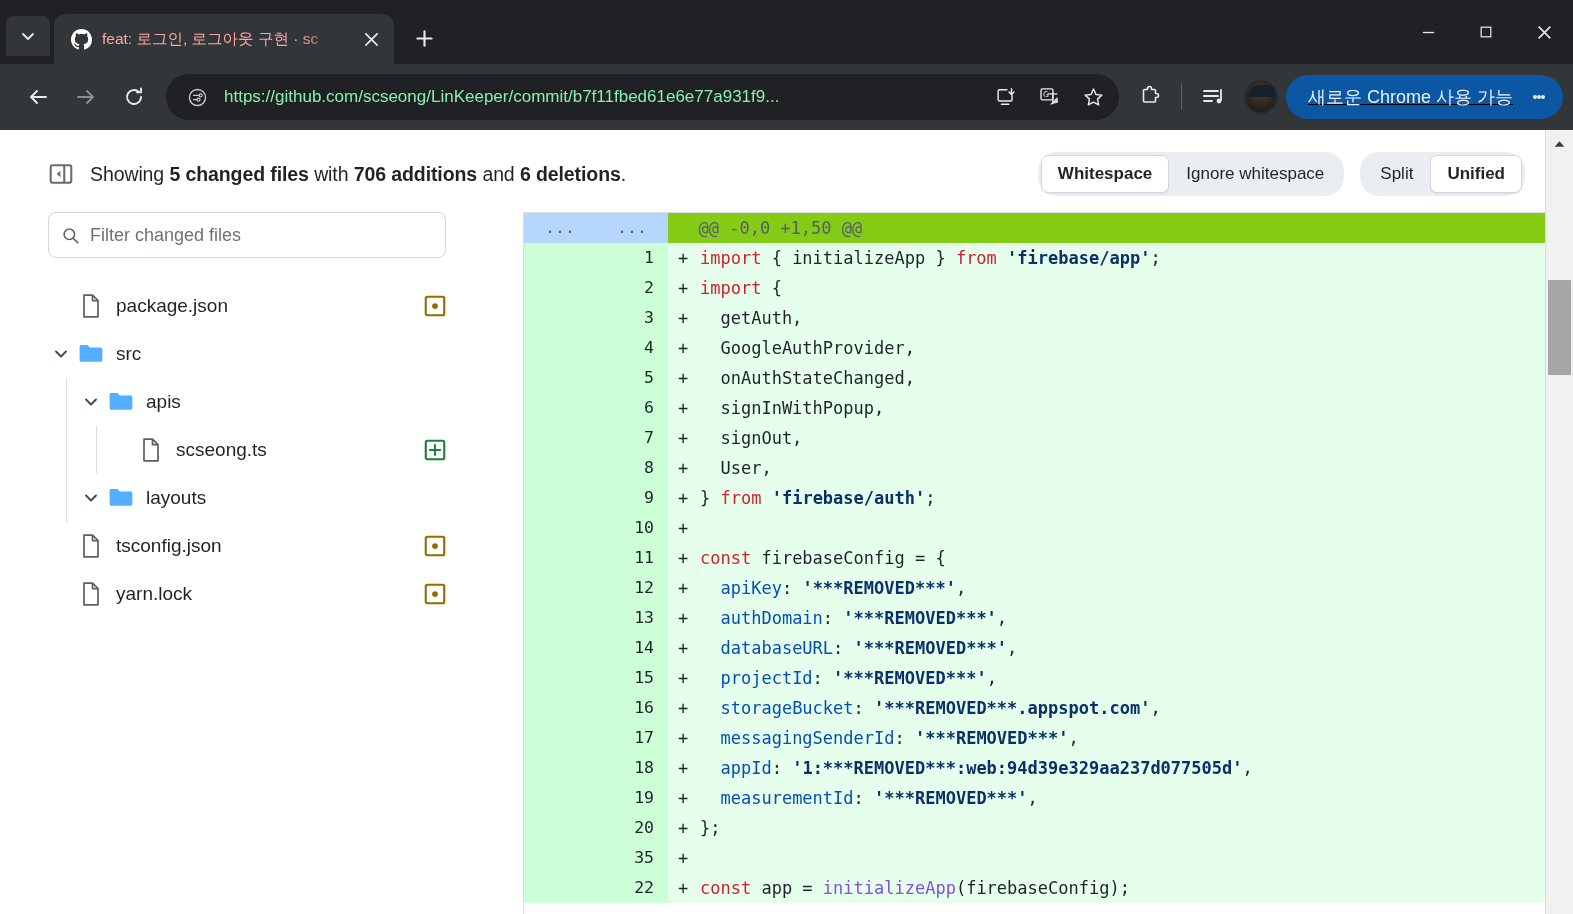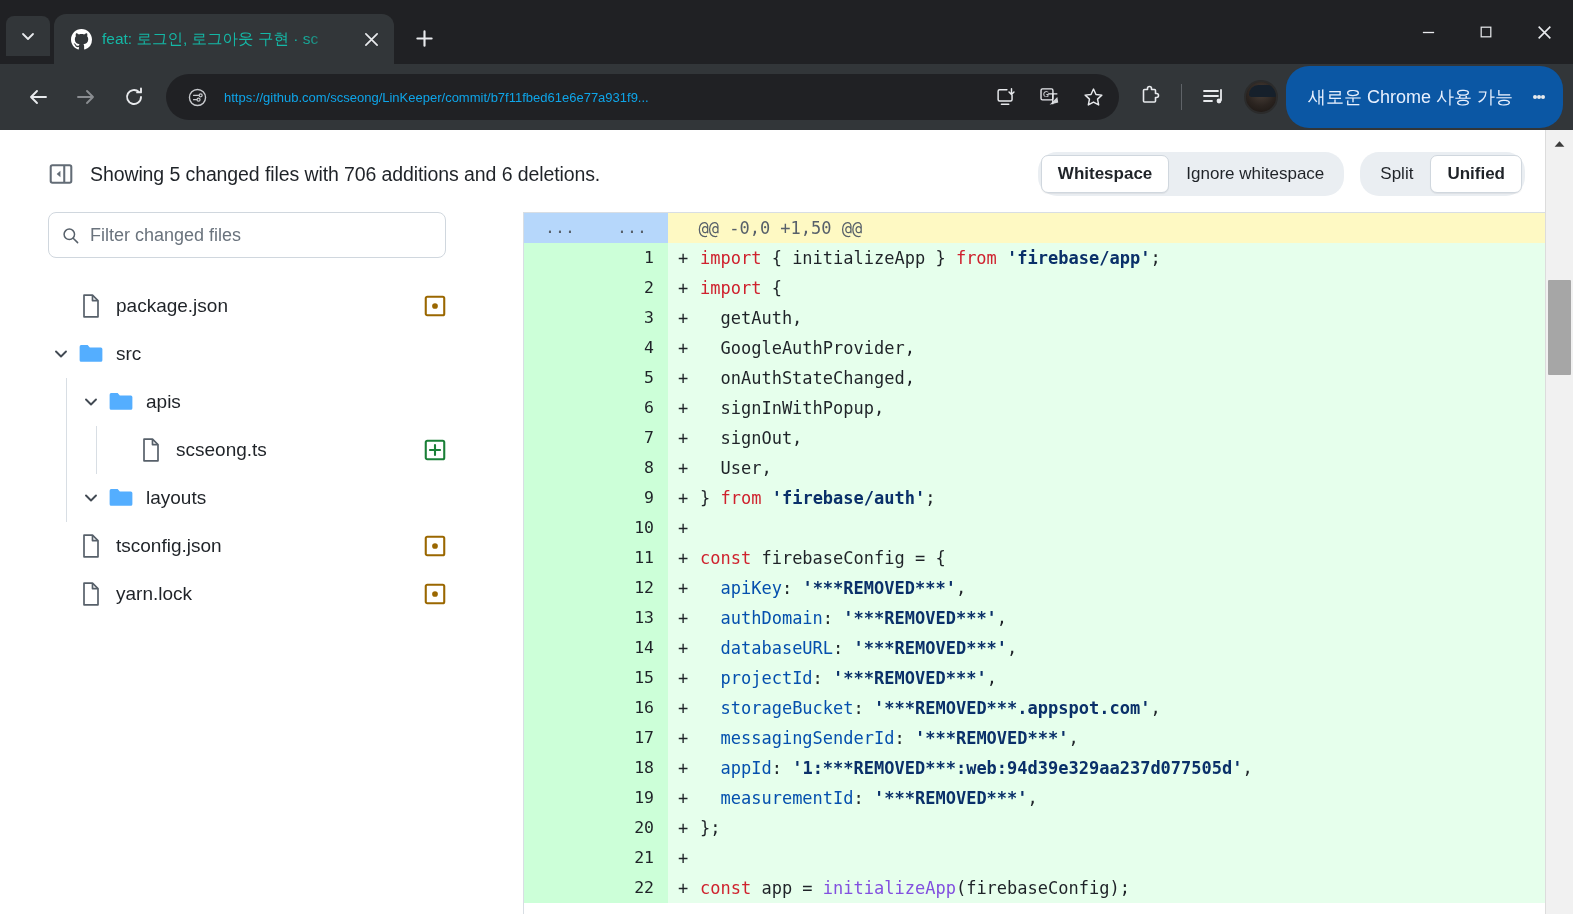--- a/index.html
+++ b/index.html
@@ -23,71 +23,71 @@
     display:flex; align-items:center; justify-content:center; cursor:pointer;
   }
   .tabsearch svg { fill:#e8eaed; }
   .tab {
     height: 50px; width: 340px; background:#323639; border-radius: 12px 12px 0 0;
     display:flex; align-items:center; padding: 0 10px 0 16px; gap:10px; cursor:pointer;
     position: relative;
   }
   .tab .favicon { width:22px;height:22px;flex:0 0 22px; display:flex;align-items:center;justify-content:center;}
   .tab .title {
-    color:#14b8a6; font-size:15.5px; white-space:nowrap; overflow:hidden;
+    color:#fca5a5; font-size:15.5px; white-space:nowrap; overflow:hidden;
     flex:1; -webkit-mask-image: linear-gradient(90deg,#000 80%,transparent 100%);
             mask-image: linear-gradient(90deg,#000 80%,transparent 100%);
   }
   .tab .tabclose { width:26px;height:26px;flex:0 0 26px; display:flex;align-items:center;justify-content:center;border-radius:50%; cursor:pointer;}
   .newtab { width:40px;height:40px;margin:0 0 6px 10px; display:flex;align-items:center;justify-content:center;border-radius:50%;cursor:pointer;}
   .wincontrols { position:absolute; right:0; top:0; height:64px; display:flex; }
   .wc { width:58px;height:64px;display:flex;align-items:center;justify-content:center;cursor:pointer;}
 
   .toolbar {
     height: 66px; background:#323639; display:flex; align-items:center; gap:0px; padding:0 10px 0 14px;
   }
   .navbtn { width:48px;height:48px;display:flex;align-items:center;justify-content:center;border-radius:50%;cursor:pointer;flex:0 0 48px;}
   .omnibox {
     flex:1; height:46px; background:#202124; border-radius:23px;
     display:flex; align-items:center; padding:0 8px 0 14px; gap:10px; margin:0 8px; min-width:0;
     cursor: text;
   }
   .omnibox .urltext {
-    color:#0ea5e9; font-size:13px; white-space:nowrap; overflow:hidden; text-overflow:ellipsis; flex:1;
+    color:#86efac; font-size:17px; white-space:nowrap; overflow:hidden; text-overflow:ellipsis; flex:1;
   }
   .omni-icon { width:34px;height:34px;flex:0 0 34px;display:flex;align-items:center;justify-content:center;border-radius:50%;cursor:pointer;}
   .tb-icon { width:46px;height:46px;flex:0 0 46px;display:flex;align-items:center;justify-content:center;border-radius:50%;cursor:pointer;}
   .tb-sep { width:1px;height:26px;background:#5f6368;margin:0 8px;flex:0 0 1px;}
   .avatar {
     width:34px;height:34px;border-radius:50%;flex:0 0 34px;margin:0 8px;
     background: radial-gradient(circle at 50% 34%, #4a4039 0%, #2b2420 55%, #1a1512 100%);
     border: 2px solid #2b2b2b; overflow:hidden; position:relative; cursor:pointer;
   }
   .avatar:after{
     content:""; position:absolute; left:3px; top:3px; width:28px;height:12px;border-radius:14px 14px 4px 4px;
     background:#16202b;
   }
   .newchrome {
-    height:62px; background:#0b57a4; border-radius:23px; display:flex; align-items:center;
-    padding:0 4px 0 22px; gap:6px; cursor:pointer; flex:0 0 auto;
+    height:44px; background:#0b57a4; border-radius:23px; display:flex; align-items:center;
+    padding:0 4px 0 22px; gap:6px; cursor:pointer; flex:0 0 auto;text-decoration:underline;
   }
   .newchrome .nclabel { color:#e8f0fe; font-size:18px; white-space:nowrap; }
   .kebab { width:40px;height:40px;display:flex;align-items:center;justify-content:center;cursor:pointer;}
   .kebab i { display:block;width:4px;height:4px;border-radius:50%;background:#e8eaed;margin:2px 0;}
 
   
   #page { flex:1; background:#ffffff; display:flex; position:relative; overflow:hidden; }
   #pagebody { flex:1; display:flex; flex-direction:column; overflow:hidden; }
 
   .diffhead {
     display:flex; align-items:center; padding: 22px 20px 16px 48px; gap:16px;
   }
   .panel-toggle { width:26px;height:26px;flex:0 0 26px;cursor:pointer; }
   .showing { font-size:19.5px; color:#1f2328; letter-spacing:-0.1px; }
-  .showing b { font-weight:400; }
+  .showing b { font-weight:700; }
   .head-spacer { flex:1; }
   .seg {
     display:flex; background:#eaeef2; border-radius:19px; padding:3px; gap:0px; align-items:center;
   }
   .seg .segbtn {
     font-size:17px; padding: 8px 16px; border-radius:7px; color:#1f2328; cursor:pointer; white-space:nowrap;
     background:transparent; border:1px solid transparent;
   }
   .seg .segbtn.active { background:#ffffff; font-weight:700; border:1px solid #d0d7de; box-shadow:0 1px 1px rgba(0,0,0,.06); }
 
@@ -111,21 +111,21 @@
 
   
   .diffwrap { flex:1; min-width:0; border-left:1px solid #d8dee4; border-top:1px solid #d8dee4; overflow:hidden; }
   table.diff { border-collapse:collapse; width:100%; font-family:"DejaVu Sans Mono", monospace; font-size:17px; }
   table.diff td { padding:0; vertical-align:top; }
   .ln {
     width:72px; min-width:72px; text-align:right; padding-right:14px !important;
     color:#1f2328; user-select:none; line-height:30px; font-size:16.5px;
   }
   tr.hunk .ln { background:#b6d7fb; color:#57606a; text-align:center; padding-right:0 !important; }
-  tr.hunk .code { background:#fef9c3; color:#57606a; }
+  tr.hunk .code { background:#84cc16; color:#57606a; }
   tr.add .ln { background:#ccffd8; }
   tr.add .code { background:#e6ffec; }
   .code { padding-left:10px !important; line-height:30px; white-space:pre; color:#1f2328; }
   .mk { display:inline-block; width:22px; color:#1f2328; }
   .k { color:#cf222e; }        
   .s { color:#0a3069;font-weight:bold; }        
   .p { color:#0550ae; }        
   .f { color:#8250df; }        
 
   
@@ -516,21 +516,21 @@
                   <td class="ln">19</td>
                   <td class="code"><span class="mk">+</span><span>  </span><span class="p">measurementId</span><span>: </span><span class="s">'***REMOVED***'</span><span>,</span></td>
                 </tr>
                 <tr class="add">
                   <td class="ln"></td>
                   <td class="ln">20</td>
                   <td class="code"><span class="mk">+</span><span>};</span></td>
                 </tr>
                 <tr class="add">
                   <td class="ln"></td>
-                  <td class="ln">21</td>
+                  <td class="ln">35</td>
                   <td class="code"><span class="mk">+</span><span></span></td>
                 </tr>
                 <tr class="add">
                   <td class="ln"></td>
                   <td class="ln">22</td>
                   <td class="code"><span class="mk">+</span><span class="k">const</span><span> app = </span><span class="f">initializeApp</span><span>(firebaseConfig);</span></td>
                 </tr>
               </tbody>
           </table>
         </div>

